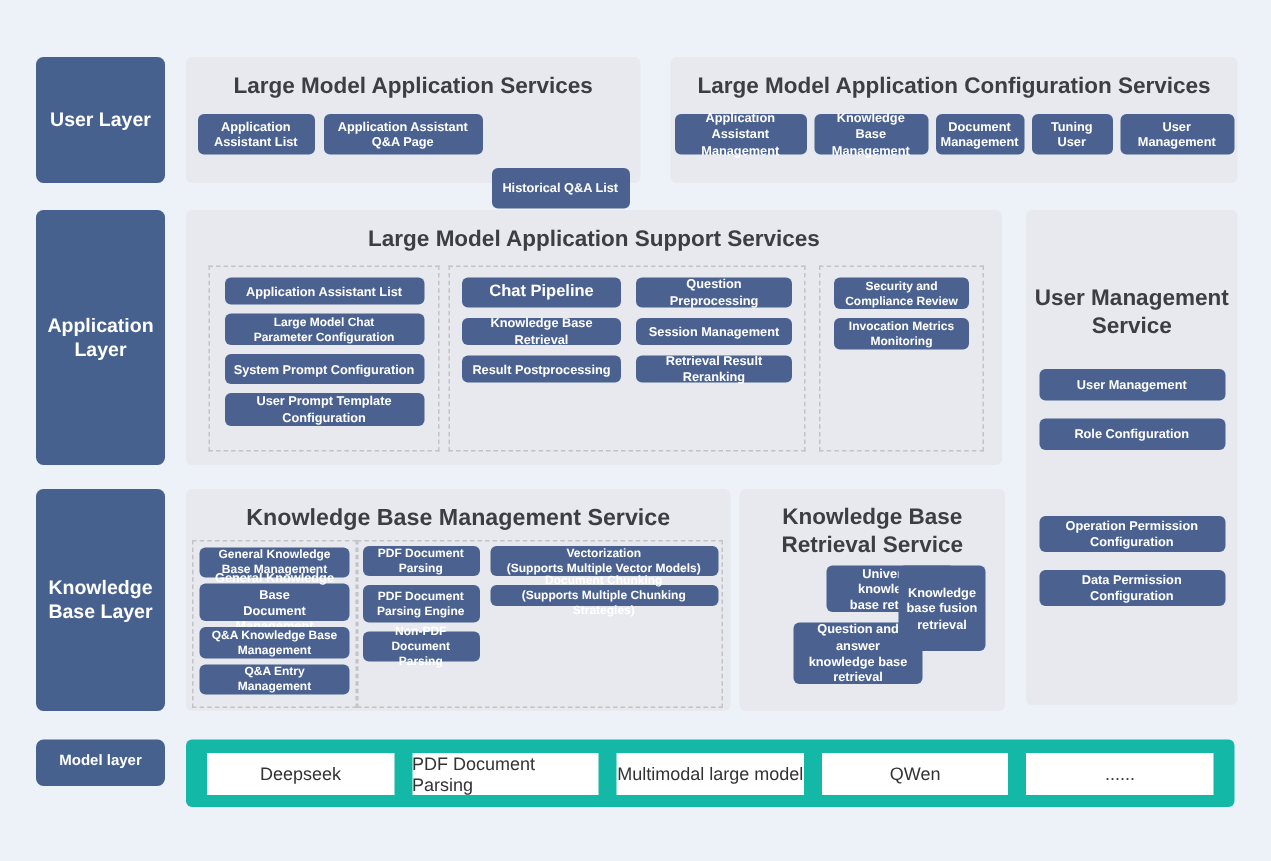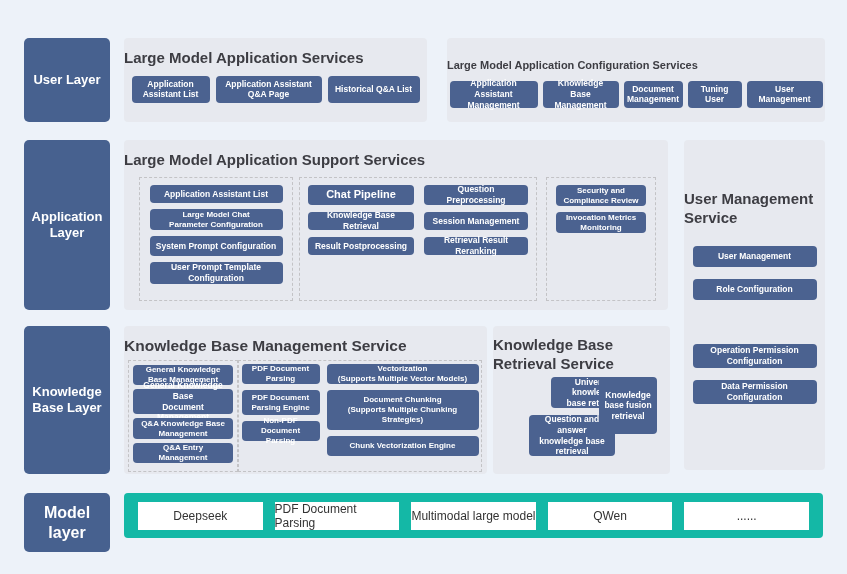--- a/index.html
+++ b/index.html
@@ -17,21 +17,21 @@
     background:#47618f; border-radius:5px;
     color:#fff; font-weight:700; font-size:13px; line-height:1.25;
     display:flex; align-items:center; justify-content:center; text-align:center;
     white-space:pre-line;
   }
   .panel {
     position:absolute;
     background:#e7e9ef; border-radius:4px;
   }
   .panel-title {
-    color:#3d3d43; font-weight:700; text-align:left; white-space:pre-line;
+    color:#3d3d43; font-weight:700; text-align:center; white-space:pre-line;
     line-height:1.25;
   }
   .chip {
     background:#4b6290; color:#fff; border-radius:4px;
     display:flex; align-items:center; justify-content:center;
     text-align:center; white-space:pre-line;
     font-weight:700; font-size:8.5px; line-height:1.25;
     padding:3px 4px;
   }
   .dashed {
@@ -52,35 +52,35 @@
   }
 </style>
 </head>
 <body>
 
 <div class="label-box" style="top:38px;height:84px;">User Layer</div>
 <div class="label-box" style="top:140px;height:170px;">Application
 Layer</div>
 <div class="label-box" style="top:326px;height:148px;">Knowledge
 Base Layer</div>
-<div class="label-box" style="top:493px;height:59px;font-size:16px;">Model layer</div>
+<div class="label-box" style="top:493px;height:31px;font-size:10px;">Model layer</div>
 
 <div class="panel" style="left:124px;top:38px;width:303px;height:84px;">
   <div class="panel-title" style="font-size:15px;margin-top:11px;">Large Model Application Services</div>
   <div class="row" style="gap:6px;margin-top:8px;">
     <div class="chip" style="width:78px;height:27px;">Application
 Assistant List</div>
     <div class="chip" style="width:106px;height:27px;">Application Assistant
 Q&amp;A Page</div>
-    <div class="chip" style="width:92px;height:27px;">Historical Q&amp;A List</div>
+    <div class="chip" style="width:92px;height:27px;margin-top:36px;">Historical Q&amp;A List</div>
   </div>
 </div>
 
 <div class="panel" style="left:447px;top:38px;width:378px;height:84px;">
-  <div class="panel-title" style="font-size:11px;margin-top:21px;">Large Model Application Configuration Services</div>
+  <div class="panel-title" style="font-size:15px;margin-top:11px;">Large Model Application Configuration Services</div>
   <div class="row" style="gap:5px;margin-top:8px;">
     <div class="chip" style="width:88px;height:27px;">Application Assistant
 Management</div>
     <div class="chip" style="width:76px;height:27px;">Knowledge Base
 Management</div>
     <div class="chip" style="width:59px;height:27px;">Document
 Management</div>
     <div class="chip" style="width:54px;height:27px;">Tuning User</div>
     <div class="chip" style="width:76px;height:27px;">User
 Management</div>
@@ -152,23 +152,22 @@
       <div class="chip" style="width:78px;height:20px;font-size:8px;">PDF Document
 Parsing</div>
       <div class="chip" style="width:78px;height:25px;font-size:8px;">PDF Document
 Parsing Engine</div>
       <div class="chip" style="width:78px;height:20px;font-size:8px;">Non-PDF
 Document Parsing</div>
     </div>
     <div class="col" style="gap:6px;">
       <div class="chip" style="width:152px;height:20px;font-size:8px;">Vectorization
 (Supports Multiple Vector Models)</div>
-      <div class="chip" style="width:152px;height:40px;font-size:8px;">Document Chunking
+      <div class="chip" style="width:152px;height:14px;font-size:8px;">Document Chunking
 (Supports Multiple Chunking Strategies)</div>
-      <div class="chip" style="width:152px;height:20px;font-size:8px;">Chunk Vectorization Engine</div>
     </div>
   </div>
 </div>
 
 <div class="panel" style="left:493px;top:326px;width:177px;height:148px;">
   <div class="panel-title" style="font-size:15px;margin-top:10px;">Knowledge Base
 Retrieval Service</div>
   <div class="col abs" style="left:14px;top:51px;gap:7px;">
     <div class="chip" style="width:86px;height:31px;margin-left:44px;">Universal knowledge
 base retrieval</div>

